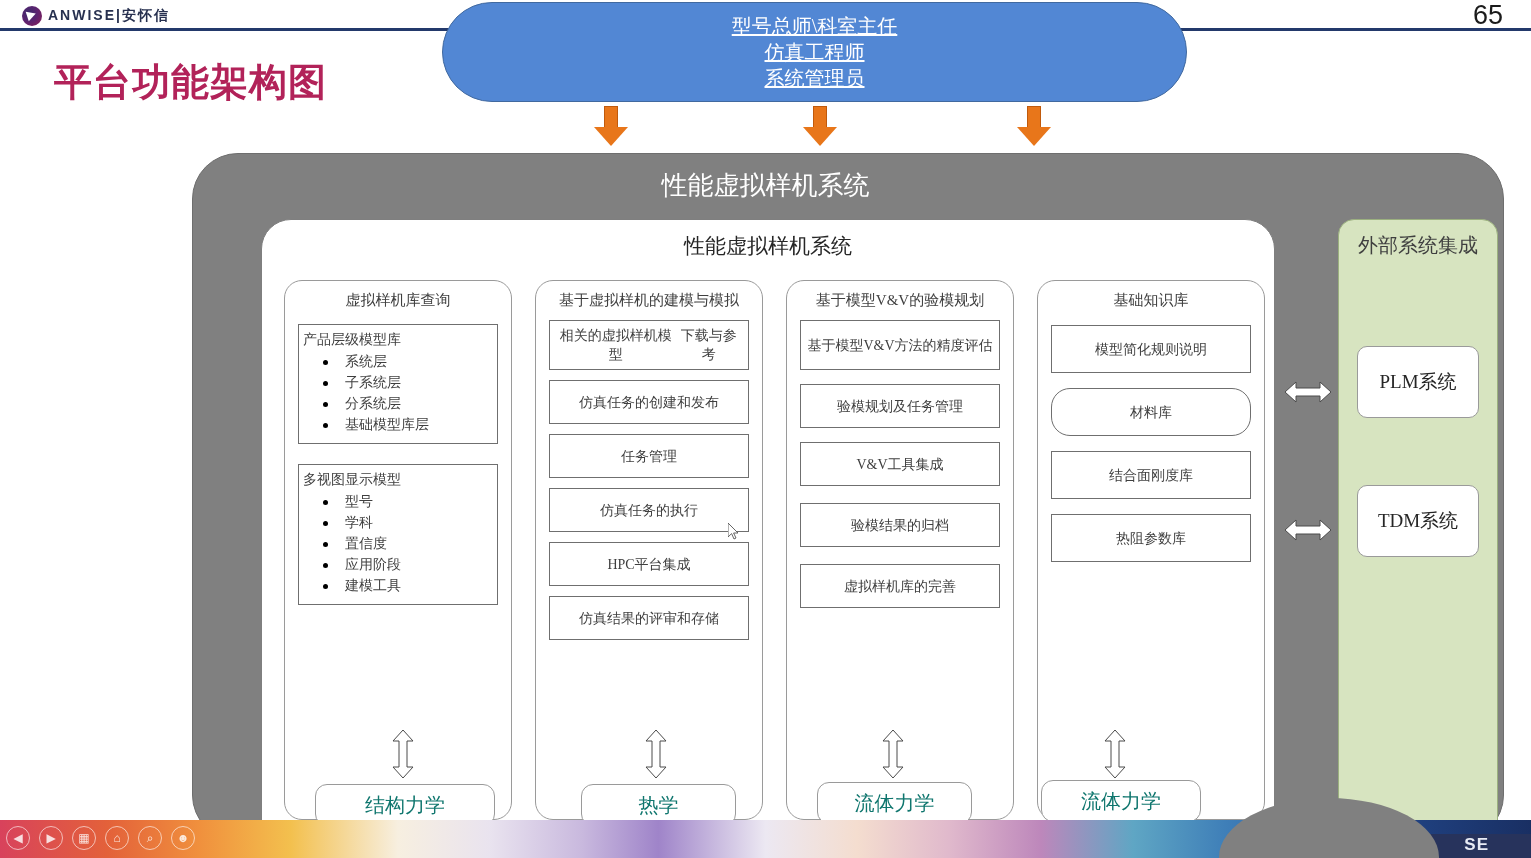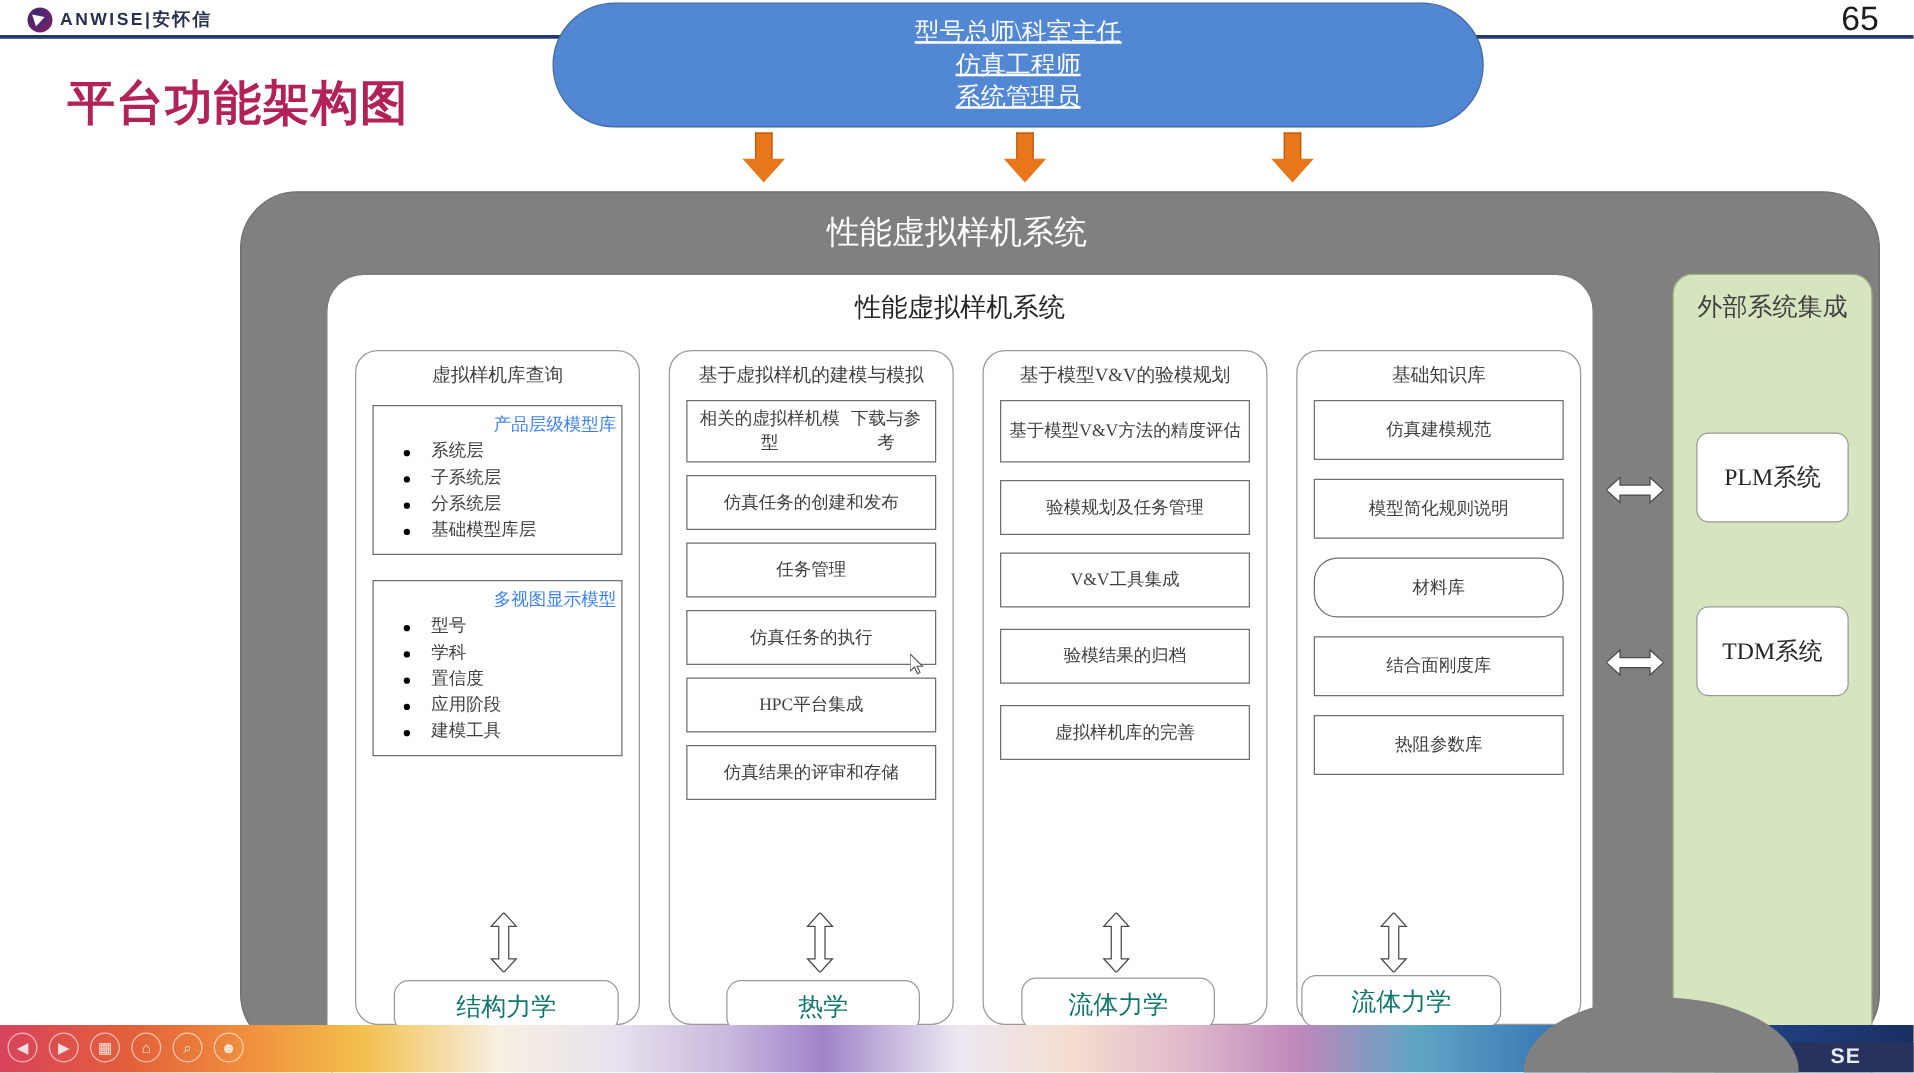--- a/index.html
+++ b/index.html
@@ -87,21 +87,21 @@
   .col {
     position:absolute; top:60px; width:228px;
     background:#ffffff; border:1px solid #9a9a9a; border-radius:18px;
   }
   .col-title { text-align:center; font-size:15px; color:#3f3f3f; padding:10px 4px 0; }
 
   .bullet-card {
     margin:14px 13px 0; border:1px solid #6f6f6f; background:#fff;
     padding:6px 4px 8px;
   }
-  .bullet-card .bc-title { text-align:right; font-size:14px; color:#3b82f6; padding-bottom:2px;font-family:Liberation Serif, serif;}
+  .bullet-card .bc-title { text-align:left; font-size:14px; color:#404040; padding-bottom:2px;font-family:Liberation Serif, serif;}
   .bullet-card ul { list-style:none; padding-left:16px; }
   .bullet-card li { font-size:14px; color:#3f3f3f; line-height:21px; position:relative; padding-left:26px;}
   .bullet-card li:before{
     content:""; position:absolute; left:4px; top:9px; width:5px; height:5px;
     background:#000; border-radius:50%;
   }
 
   .fn-item {
     margin:10px 13px 0; border:1px solid #6f6f6f; background:#fff;
     min-height:44px; display:flex; align-items:center; justify-content:center;
@@ -253,21 +253,20 @@
             <div>评估</div>
           </div>
         <div class="fn-item" style="margin-top:14px;">验模规划及任务管理</div>
         <div class="fn-item" style="margin-top:14px;">V&amp;V工具集成</div>
         <div class="fn-item" style="margin-top:17px;">验模结果的归档</div>
         <div class="fn-item" style="margin-top:17px;">虚拟样机库的完善</div>
       </div>
 
       <div class="col" style="left:775px; height:540px;">
         <div class="col-title">基础知识库</div>
-        <div class="fn-item" style="min-height:48px;">仿真建模规范</div>
         <div class="fn-item" style="min-height:48px; margin-top:15px;">模型简化规则说明</div>
         <div class="fn-item" style="min-height:48px; margin-top:15px;border-radius:19px;">材料库</div>
         <div class="fn-item" style="min-height:48px; margin-top:15px;">结合面刚度库</div>
         <div class="fn-item" style="min-height:48px; margin-top:15px;">热阻参数库</div>
       </div>
 
       <div class="cursor">
         <svg width="12" height="18" viewBox="0 0 12 18">
             <path d="M0 0 L0 14 L3.6 10.6 L6 16 L8 15 L5.6 10 L10 10 Z" fill="#ffffff" stroke="#555" stroke-width="0.9"></path>
           </svg>

